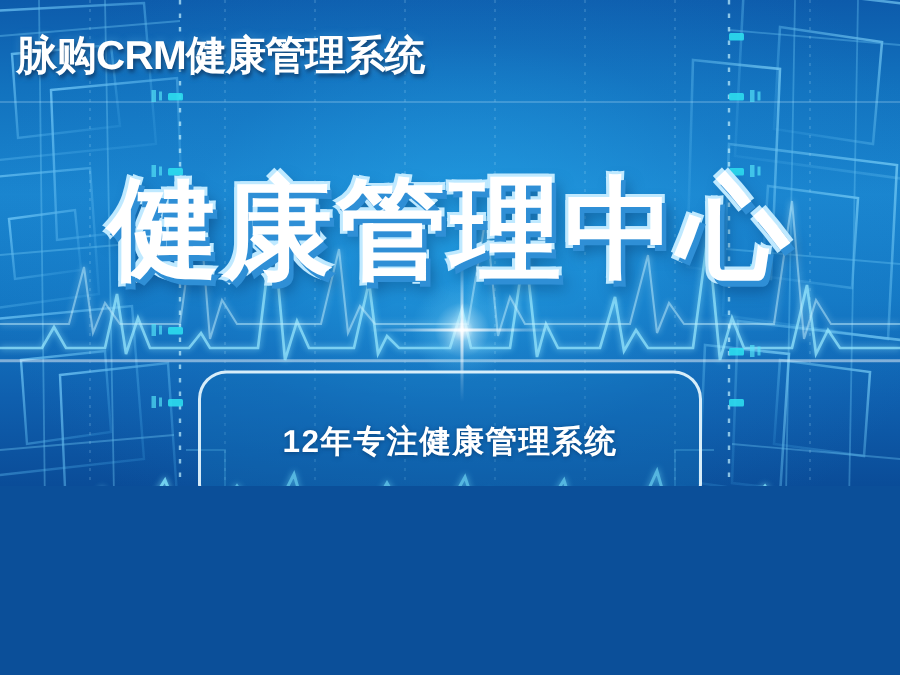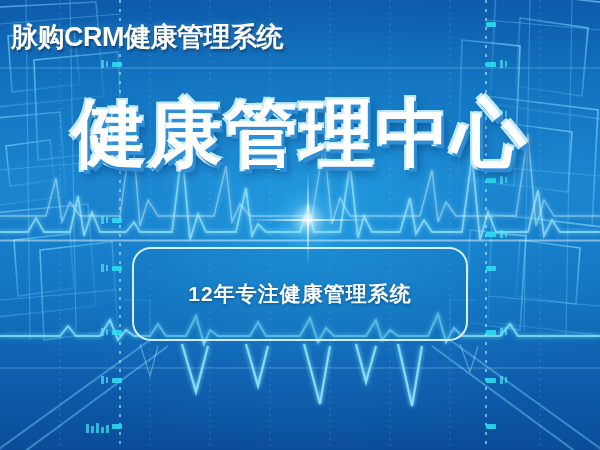--- a/index.html
+++ b/index.html
@@ -3,21 +3,21 @@
 <meta charset="utf-8">
 <style>
   * { margin:0; padding:0; box-sizing:border-box; }
   html, body {
     width:600px; height:450px;
     font-family:"Liberation Sans", sans-serif;
     background:#0b4f99; overflow:hidden;
   }
   #banner {
     position:relative;
-    width:600px; height:450px;
+    width:600px; height:324px;
     overflow:hidden;
     background:
       radial-gradient(ellipse 420px 300px at 52% 50%, rgba(41,175,240,0.55) 0%, rgba(31,140,215,0.18) 45%, rgba(12,80,160,0) 78%),
       linear-gradient(180deg, #0d5bab 0%, #1272be 18%, #1a85cf 40%, #1478c4 62%, #0f5fae 82%, #0a4c98 100%);
   }
 
   
   .layer { position:absolute; inset:0; width:600px; height:450px; pointer-events:none; }
   #bg-geometry { opacity:0.85; }
   #bg-grid     { opacity:0.55; }
@@ -46,21 +46,21 @@
   
   #header-title {
     position:absolute; left:11px; top:19px;
     font-size:27px; font-weight:bold; letter-spacing:-0.5px;
     color:#ffffff; white-space:nowrap;
     text-shadow:1px 2px 3px rgba(3,38,80,0.75), 0 0 6px rgba(130,215,255,0.35);
   }
 
   
   #hero-title {
-    position:absolute; left:0; top:97px; width:600px;
+    position:absolute; left:0; top:116px; width:600px;
     text-align:center;
     font-size:74px; font-weight:bold; letter-spacing:2px;
     color:#ffffff; white-space:nowrap; line-height:1;
     text-shadow:
       3px 4px 0 #2f8fd6,
       -2px -2px 0 #bfe9ff,
       2px -2px 0 #bfe9ff,
       -2px 2px 0 #bfe9ff,
       4px 6px 10px rgba(4,48,96,0.55);
   }

